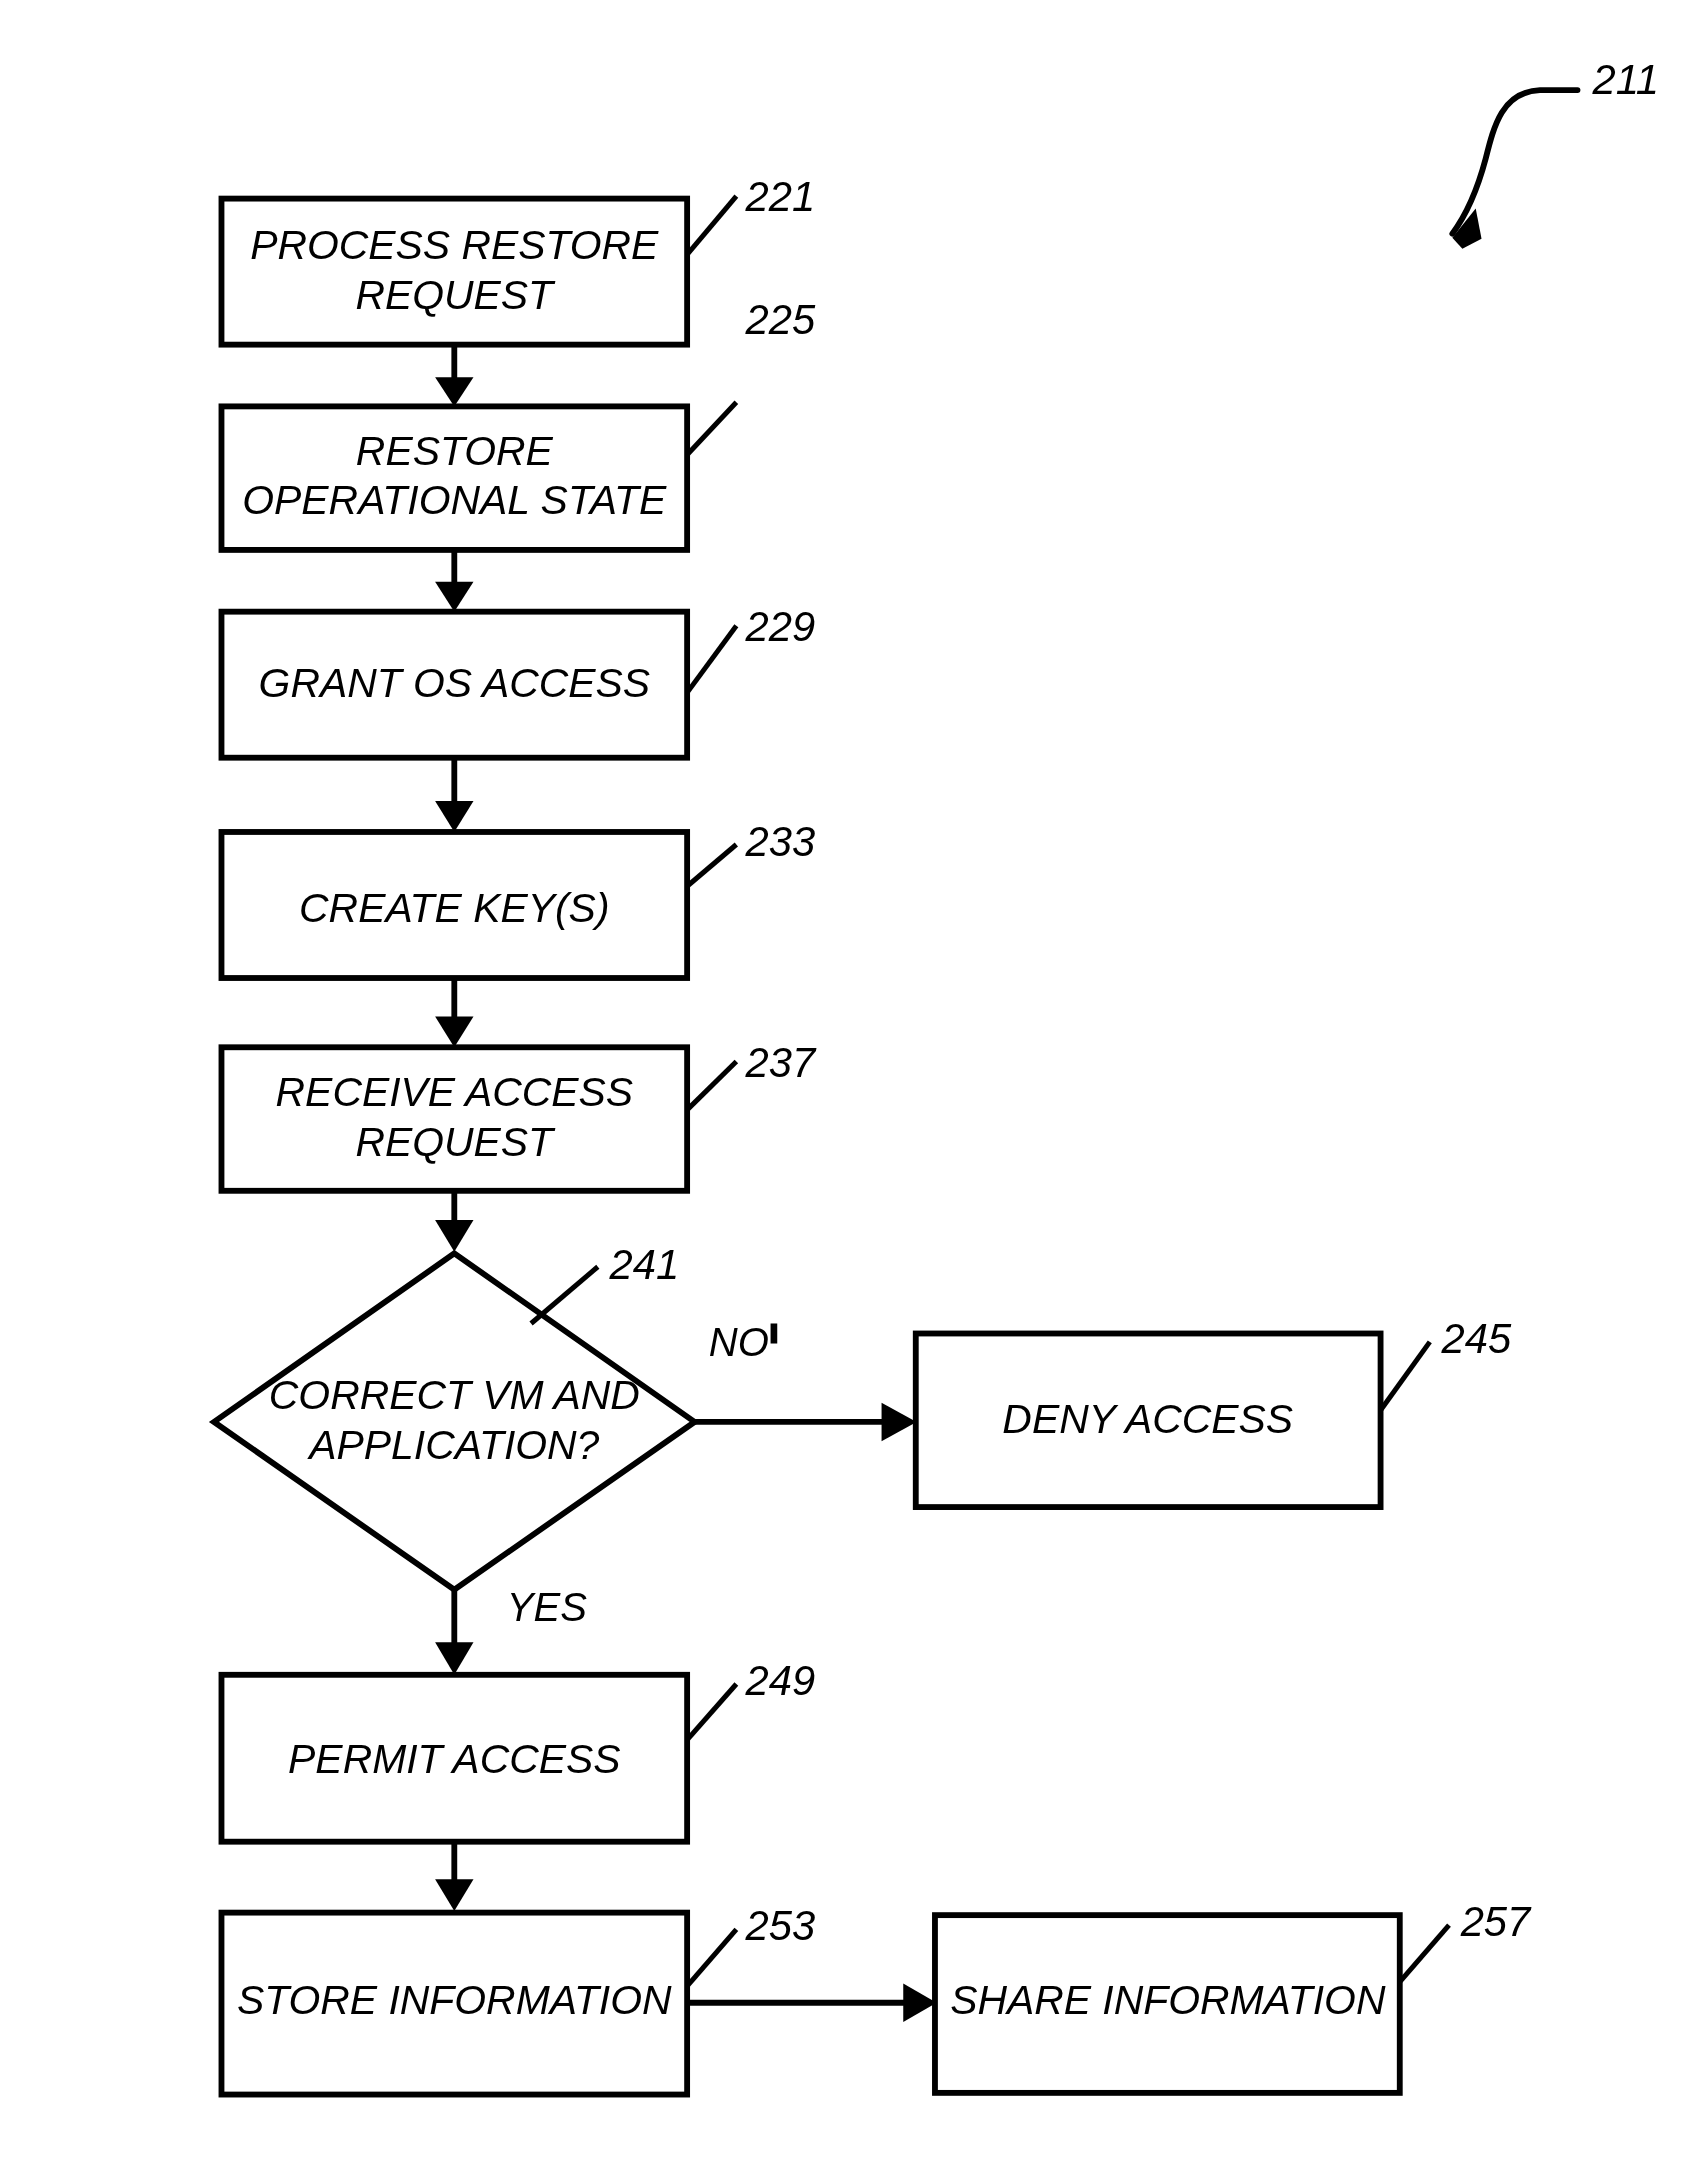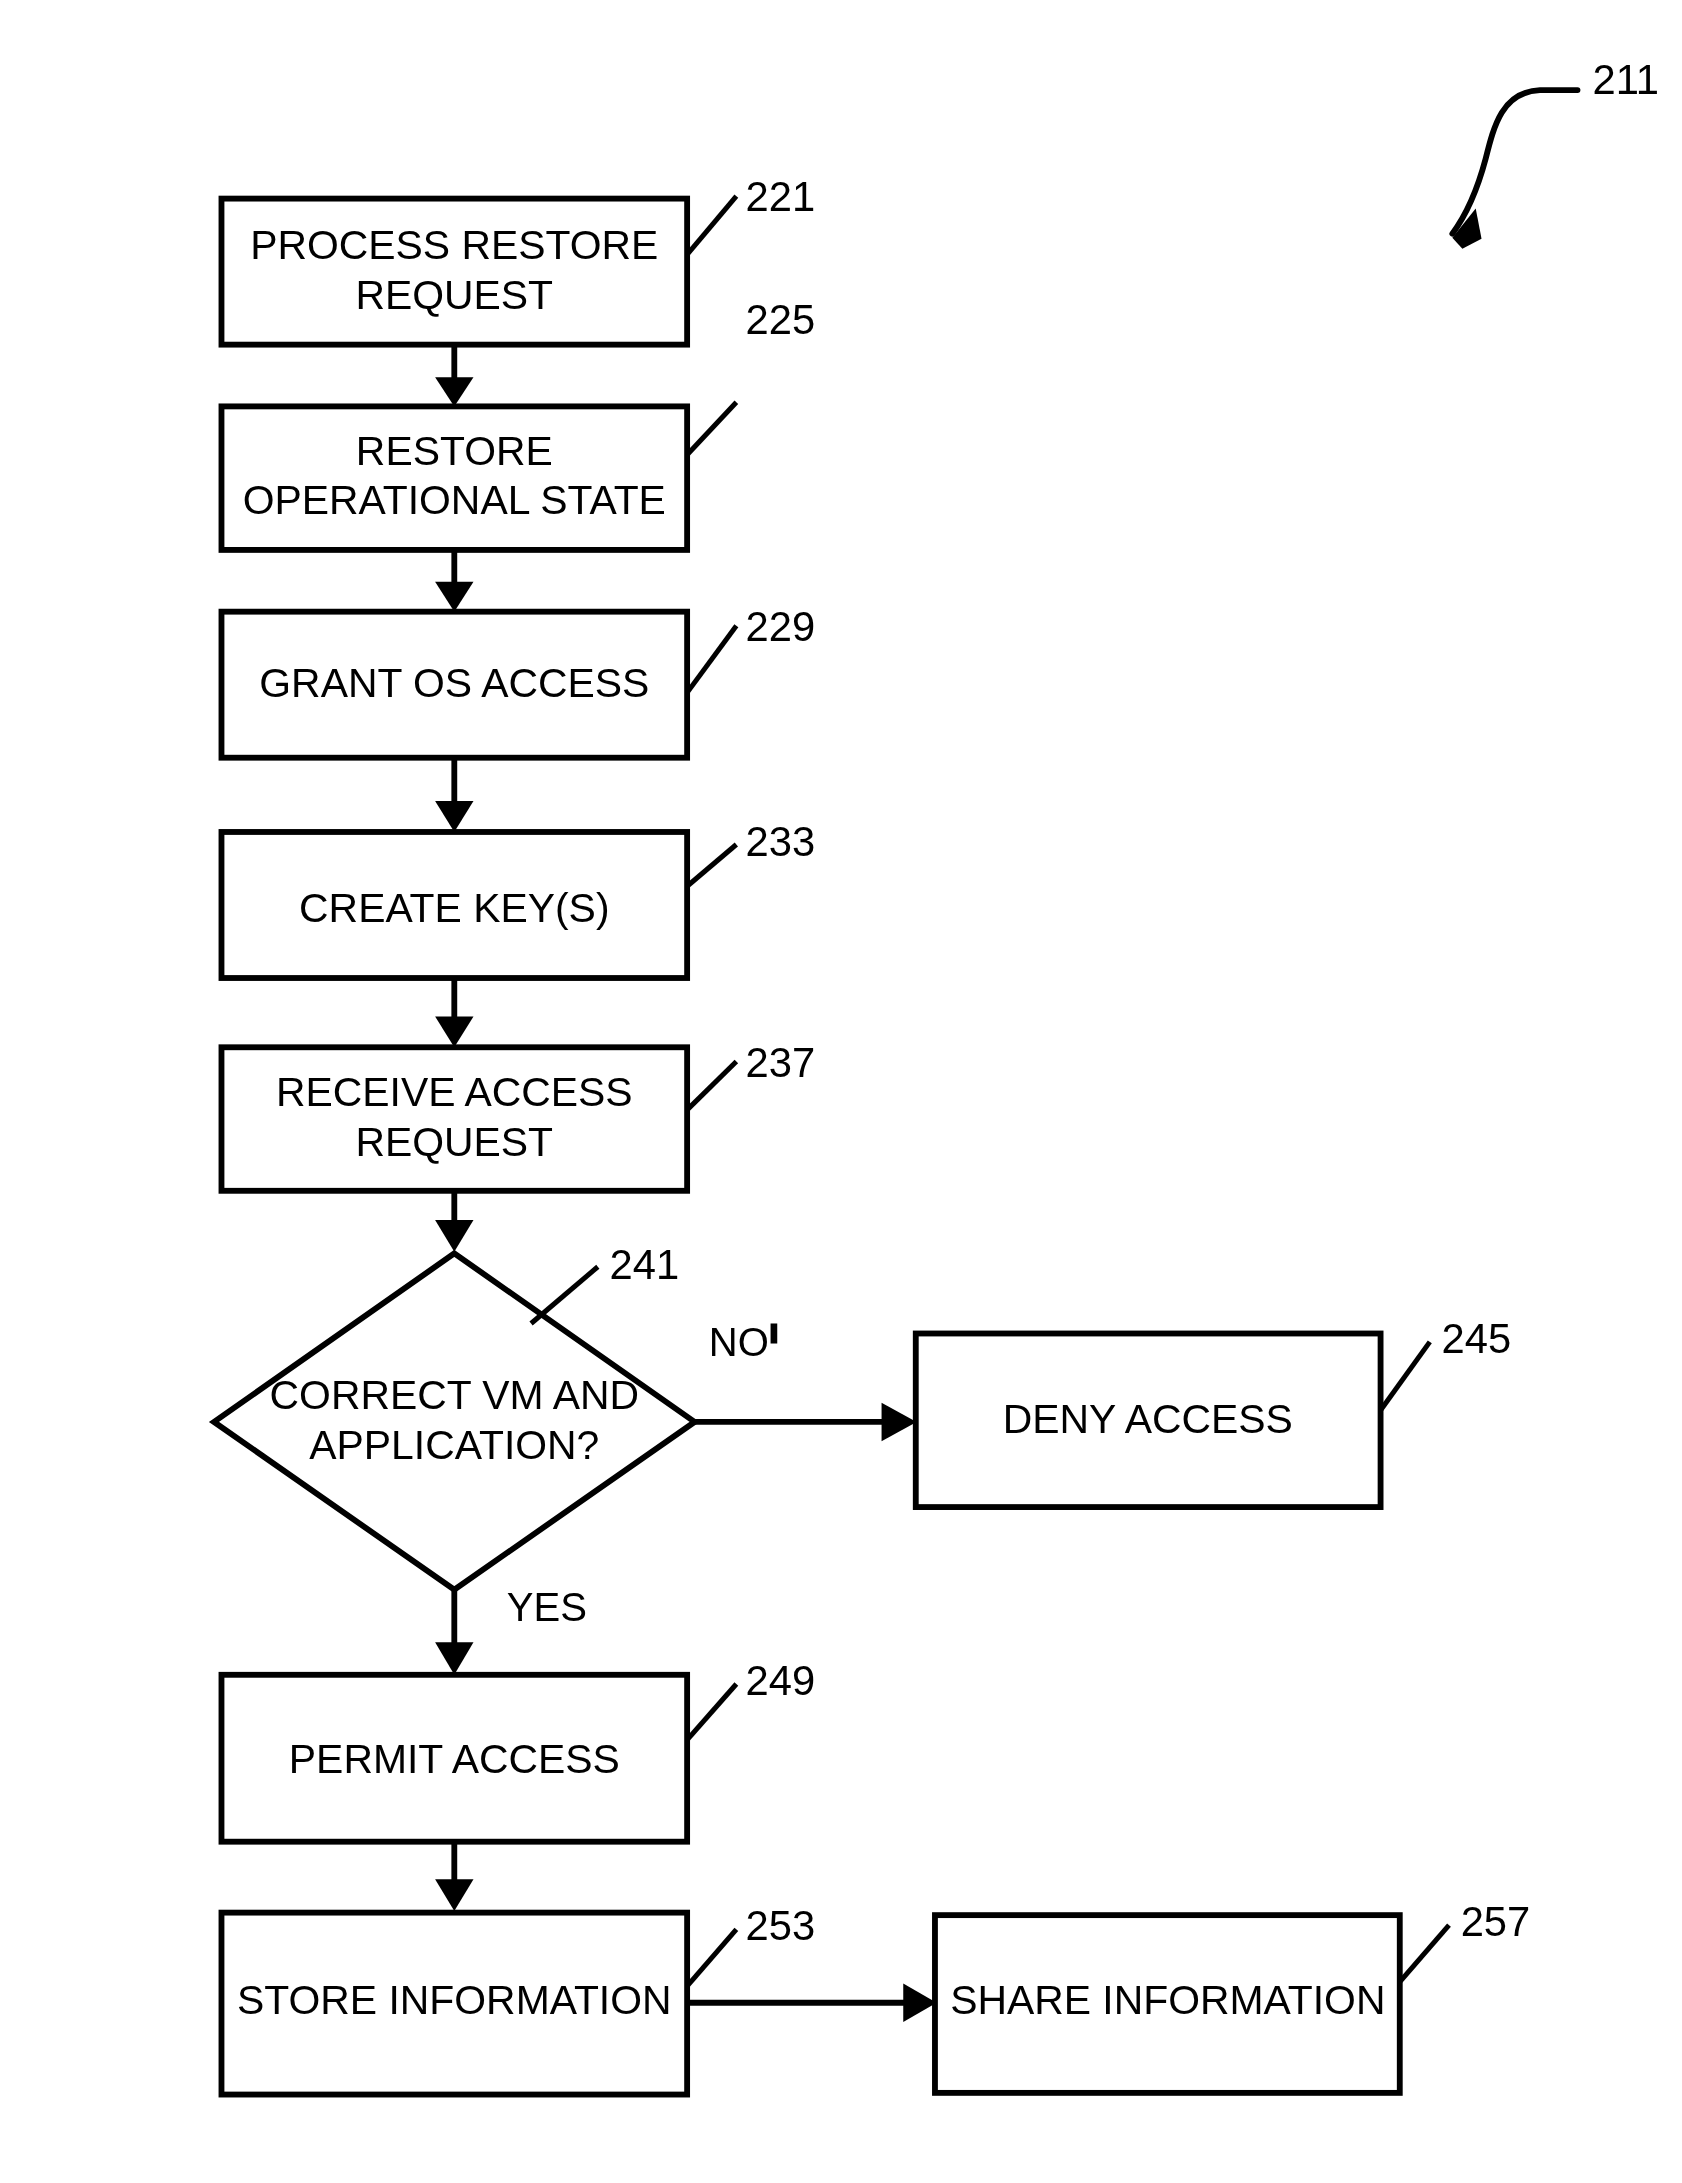--- a/index.html
+++ b/index.html
@@ -10,20 +10,21 @@
   }
   body {
     font-family: "Liberation Sans", sans-serif;
   }
   #canvas {
     position: relative;
     width: 1683px;
     height: 2183px;
     background: #ffffff;
     overflow: hidden;
+    font-style: italic;
   }
   #figure-svg {
     position: absolute;
     top: 0;
     left: 0;
     width: 1683px;
     height: 2183px;
   }
   .node-rect {
     fill: #ffffff;

